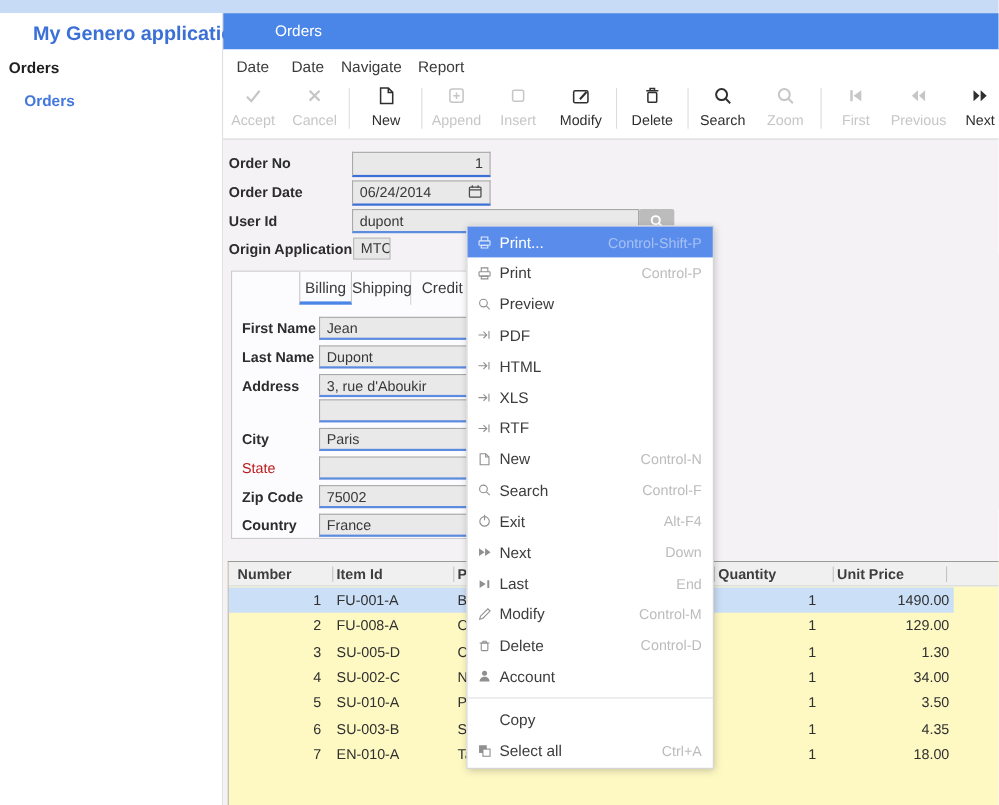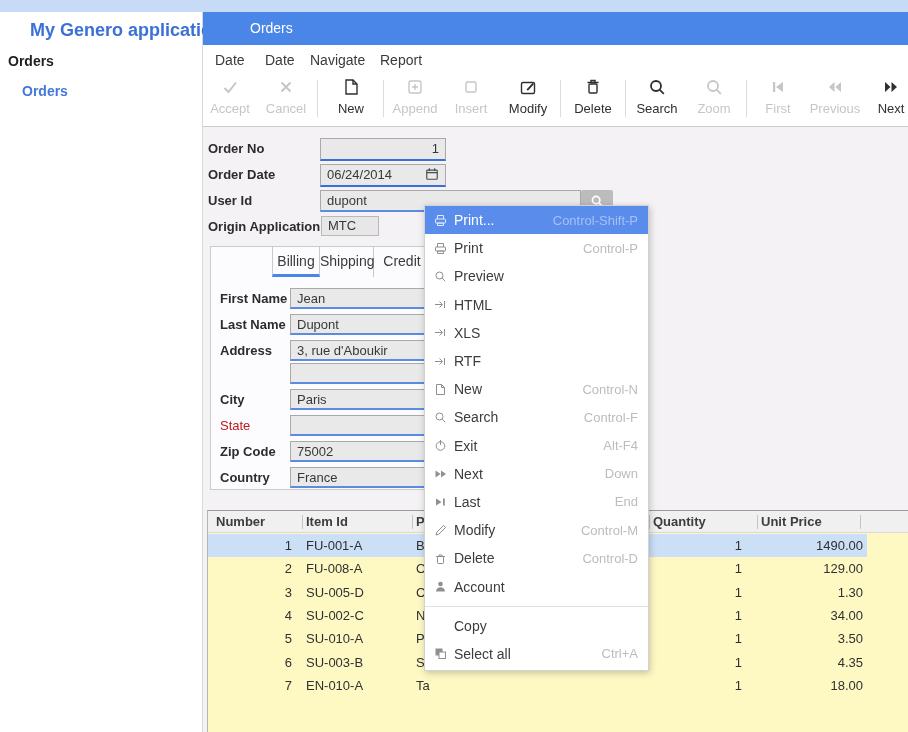--- a/index.html
+++ b/index.html
@@ -206,21 +206,21 @@
     </span>
 
   <div class="flabel" style="left:208px; top:193px;">User Id</div>
   <div class="finput" style="left:320px; top:190px; width:261px; height:22px;">dupont</div>
   <div class="lookup-btn"><span><svg viewBox="0 0 16 16">
           <circle cx="7" cy="7" r="4.2" fill="none" stroke="#ffffff" stroke-width="2"></circle>
           <path d="M10.2 10.2l3.2 3.2" fill="none" stroke="#ffffff" stroke-width="2"></path>
         </svg></span></div>
 
   <div class="flabel" style="left:208px; top:219px;">Origin Application</div>
-  <div class="finput readonly" style="left:321px; top:216px; width:58px; height:20px;">MTC</div>
+  <div class="finput readonly" style="left:321px; top:216px; width:34px; height:20px;">MTC</div>
 
   <div class="groupbox"></div>
   <div class="ftab first selected" style="left:272px; width:48px;">Billing</div>
   <div class="ftab" style="left:320px; width:54px;">Shipping</div>
   <div class="ftab" style="left:374px; width:57px;">Credit</div>
 
   <div class="flabel" style="left:220px; top:291px;">First Name</div>
   <div class="finput" style="left:290px; top:288px; width:166px; height:21px;">Jean</div>
 
   <div class="flabel" style="left:220px; top:317px;">Last Name</div>
@@ -338,40 +338,50 @@
       <span class="mlabel">Preview</span>
       <span class="mshort"></span>
     </div>
     <div class="mitem">
       <span class="mic">
           <svg viewBox="0 0 13 13">
             <path d="M1 6.5h7M5.5 3.5l3 3-3 3" fill="none" stroke="currentColor"></path>
             <path d="M10.5 3v7" stroke="currentColor"></path>
           </svg>
         </span>
-      <span class="mlabel">HTML</span>
+      <span class="mlabel">PDF</span>
       <span class="mshort"></span>
     </div>
     <div class="mitem">
       <span class="mic">
           <svg viewBox="0 0 13 13">
             <path d="M1 6.5h7M5.5 3.5l3 3-3 3" fill="none" stroke="currentColor"></path>
             <path d="M10.5 3v7" stroke="currentColor"></path>
           </svg>
         </span>
-      <span class="mlabel">XLS</span>
+      <span class="mlabel">HTML</span>
       <span class="mshort"></span>
     </div>
     <div class="mitem">
       <span class="mic">
           <svg viewBox="0 0 13 13">
             <path d="M1 6.5h7M5.5 3.5l3 3-3 3" fill="none" stroke="currentColor"></path>
             <path d="M10.5 3v7" stroke="currentColor"></path>
           </svg>
         </span>
+      <span class="mlabel">XLS</span>
+      <span class="mshort"></span>
+    </div>
+    <div class="mitem">
+      <span class="mic">
+          <svg viewBox="0 0 13 13">
+            <path d="M1 6.5h7M5.5 3.5l3 3-3 3" fill="none" stroke="currentColor"></path>
+            <path d="M10.5 3v7" stroke="currentColor"></path>
+          </svg>
+        </span>
       <span class="mlabel">RTF</span>
       <span class="mshort"></span>
     </div>
     <div class="mitem">
       <span class="mic">
           <svg viewBox="0 0 13 13">
             <path d="M2.5 1.5h5l3 3v7h-8z" fill="none" stroke="currentColor"></path>
             <path d="M7.5 1.5v3h3" fill="none" stroke="currentColor"></path>
           </svg>
         </span>

